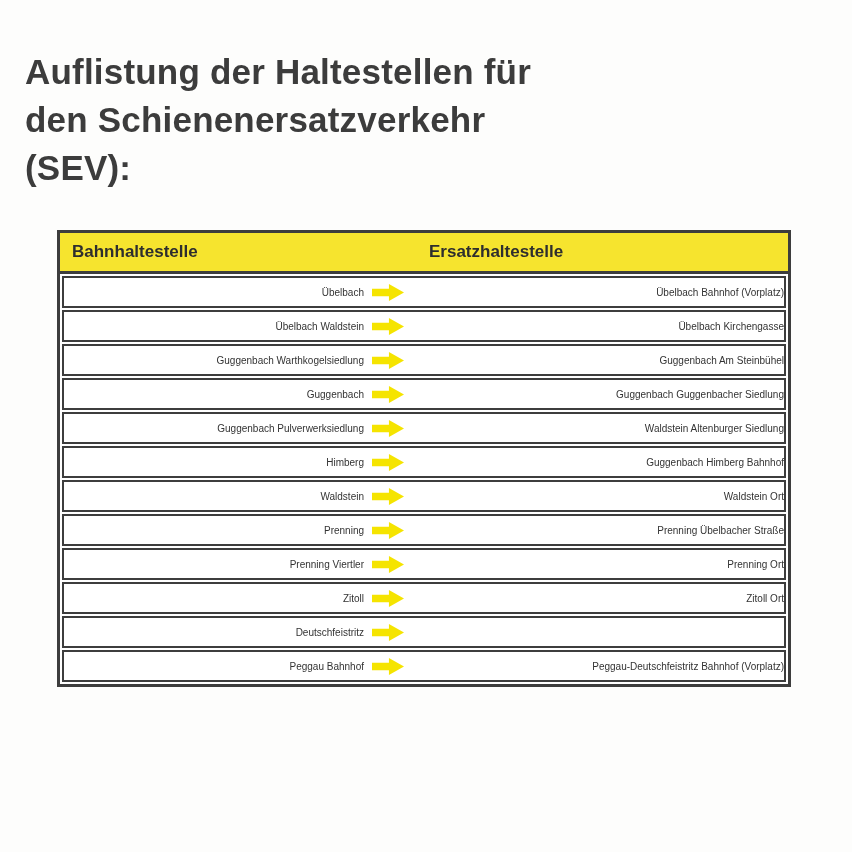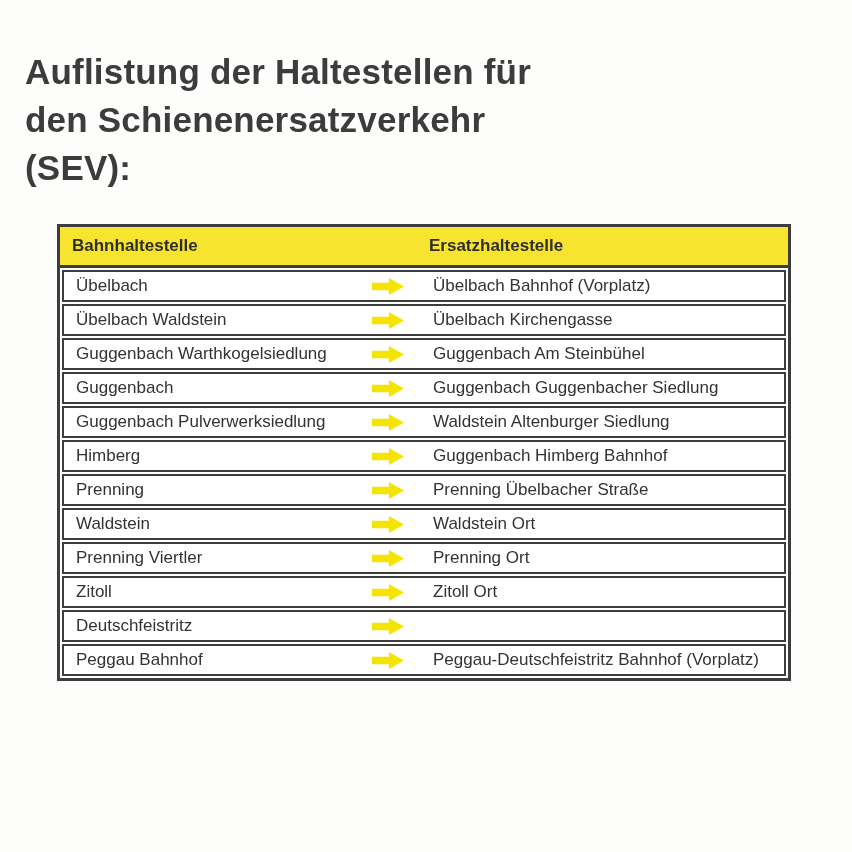--- a/index.html
+++ b/index.html
@@ -21,21 +21,21 @@
     width: 575px;
     font-size: 35px;
     line-height: 48px;
     font-weight: bold;
     color: #3c3c3c;
     letter-spacing: 0.2px;
   }
   .sev-table {
     position: absolute;
     left: 57px;
-    top: 224px;
+    top: 230px;
     width: 734px;
     box-sizing: border-box;
     border: 3px solid #3d3d3d;
     background: #ffffff;
   }
   .thead {
     display: flex;
     align-items: center;
     height: 38px;
     background: #f6e42e;
@@ -69,22 +69,23 @@
   .trow {
     display: flex;
     align-items: center;
     height: 28px;
     border: 2px solid #3d3d3d;
     margin: 2px 2px 2px 2px;
     background: #ffffff;
   }
   .trow .col-left,
   .trow .col-right {
-    font-size: 17px;
+    font-size: 10px;
     color: #333333;
+    text-align: right;
   }
   .arrow-svg {
     display: block;
     width: 32px;
     height: 17px;
   }
 </style>
 </head>
 <body>
 
@@ -152,40 +153,40 @@
     <div class="col-left">Himberg</div>
     <div class="col-arrow">
       <svg class="arrow-svg" viewBox="0 0 34 18" aria-hidden="true">
           <path d="M0 5 H18 V0 L34 9 L18 18 V13 H0 Z" fill="#f5e400"></path>
         </svg>
     </div>
     <div class="col-right">Guggenbach Himberg Bahnhof</div>
   </div>
 
   <div class="trow">
+    <div class="col-left">Waldstein</div>
+    <div class="col-arrow">
+      <svg class="arrow-svg" viewBox="0 0 34 18" aria-hidden="true">
+          <path d="M0 5 H18 V0 L34 9 L18 18 V13 H0 Z" fill="#f5e400"></path>
+        </svg>
+    </div>
+    <div class="col-right">Waldstein Ort</div>
+  </div>
+
+  <div class="trow">
     <div class="col-left">Prenning</div>
     <div class="col-arrow">
       <svg class="arrow-svg" viewBox="0 0 34 18" aria-hidden="true">
           <path d="M0 5 H18 V0 L34 9 L18 18 V13 H0 Z" fill="#f5e400"></path>
         </svg>
     </div>
     <div class="col-right">Prenning Übelbacher Straße</div>
   </div>
 
   <div class="trow">
-    <div class="col-left">Waldstein</div>
-    <div class="col-arrow">
-      <svg class="arrow-svg" viewBox="0 0 34 18" aria-hidden="true">
-          <path d="M0 5 H18 V0 L34 9 L18 18 V13 H0 Z" fill="#f5e400"></path>
-        </svg>
-    </div>
-    <div class="col-right">Waldstein Ort</div>
-  </div>
-
-  <div class="trow">
     <div class="col-left">Prenning Viertler</div>
     <div class="col-arrow">
       <svg class="arrow-svg" viewBox="0 0 34 18" aria-hidden="true">
           <path d="M0 5 H18 V0 L34 9 L18 18 V13 H0 Z" fill="#f5e400"></path>
         </svg>
     </div>
     <div class="col-right">Prenning Ort</div>
   </div>
 
   <div class="trow">

